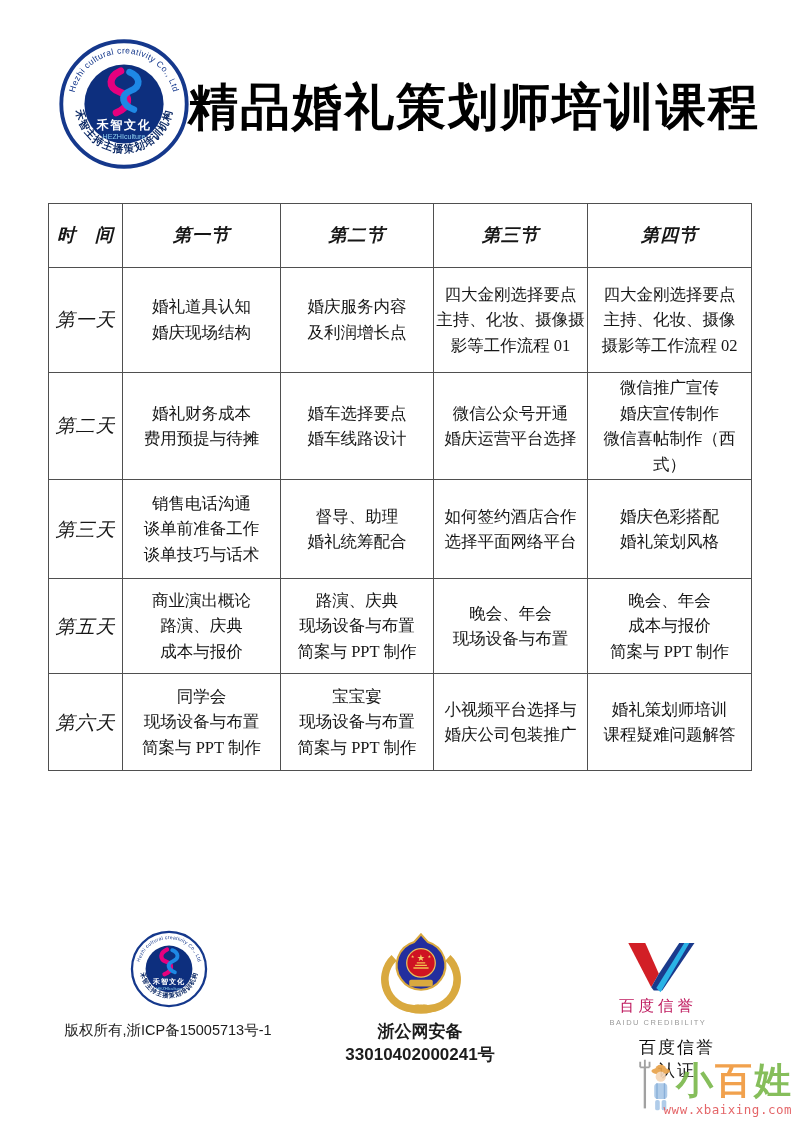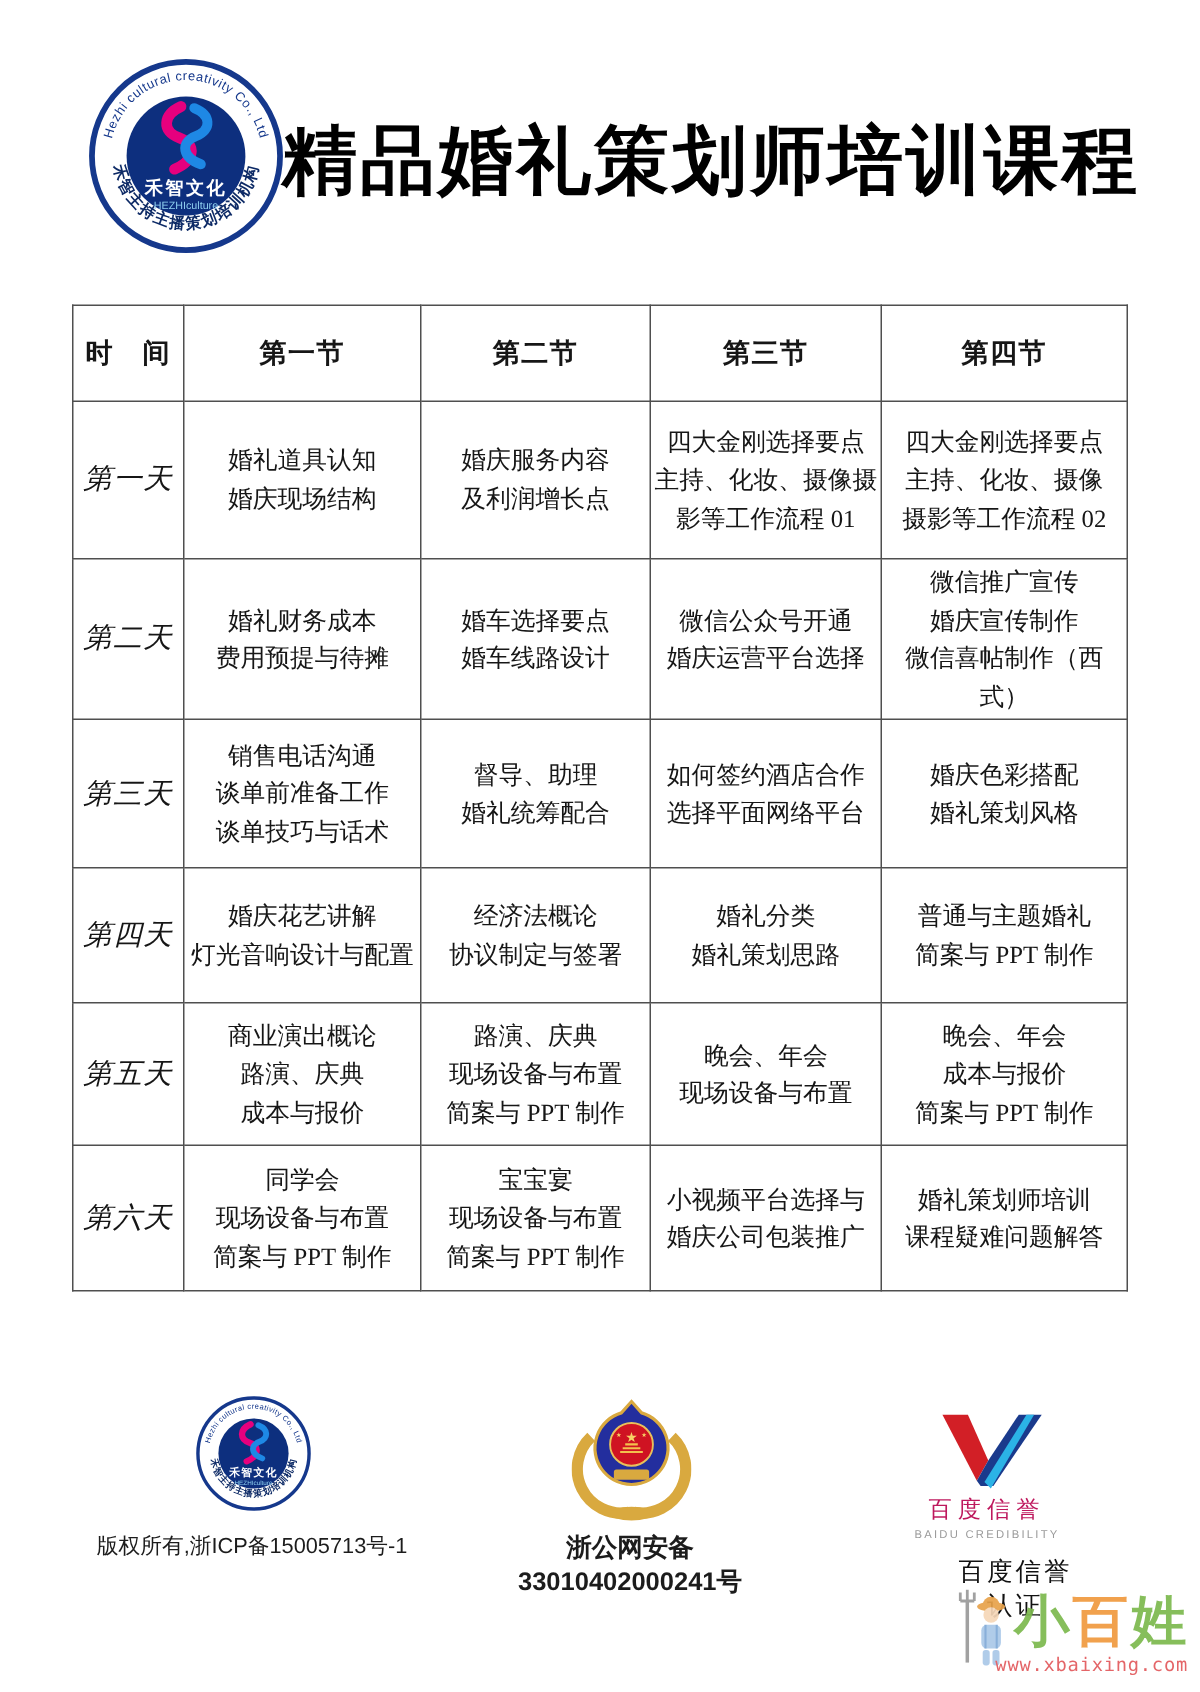--- a/index.html
+++ b/index.html
@@ -20,21 +20,21 @@
   
   table.schedule {
     position:absolute; left:48px; top:203px; width:703px;
     border-collapse:collapse; table-layout:fixed;
   }
   .schedule th, .schedule td {
     border:1px solid #4f4f4f; text-align:center; vertical-align:middle;
     font-size:16.5px; line-height:1.55; color:#161616; white-space:pre-line;
     padding:2px; font-family:"Liberation Serif","DejaVu Serif",serif;
   }
-  .schedule th { font-size:18px; font-weight:700; letter-spacing:1px; }
+  .schedule th { font-size:18px; font-weight:700; letter-spacing:1px;font-style:italic; }
   .schedule td.time-cell { font-size:19px; letter-spacing:1px;font-style:italic; }
 
   
   .footer-text {
     position:absolute; font-family:"Liberation Sans","DejaVu Sans",sans-serif;
     color:#1c1c1c; text-align:center;
   }
   .copyright { left:58px; top:1021px; width:220px; font-size:14.5px; }
   .police-no { left:315px; top:1020px; width:210px; font-size:17px; font-weight:700; }
   .logo-footer { left:130px; top:930px; width:78px; height:78px; }
@@ -131,31 +131,20 @@
       <td class="time-cell">第三天</td>
       <td>销售电话沟通
 谈单前准备工作
 谈单技巧与话术</td>
       <td>督导、助理
 婚礼统筹配合</td>
       <td>如何签约酒店合作
 选择平面网络平台</td>
       <td>婚庆色彩搭配
 婚礼策划风格</td>
-    </tr>
-    <tr style="height:90px">
-      <td class="time-cell">第四天</td>
-      <td>婚庆花艺讲解
-灯光音响设计与配置</td>
-      <td>经济法概论
-协议制定与签署</td>
-      <td>婚礼分类
-婚礼策划思路</td>
-      <td>普通与主题婚礼
-简案与 PPT 制作</td>
     </tr>
     <tr style="height:95px">
       <td class="time-cell">第五天</td>
       <td>商业演出概论
 路演、庆典
 成本与报价</td>
       <td>路演、庆典
 现场设备与布置
 简案与 PPT 制作</td>
       <td>晚会、年会

